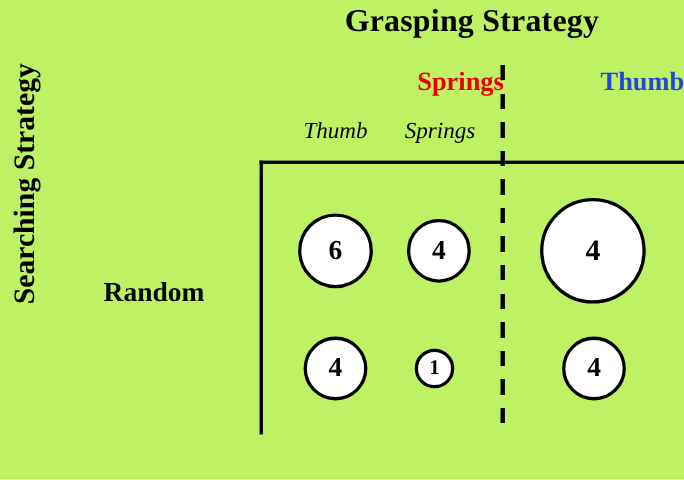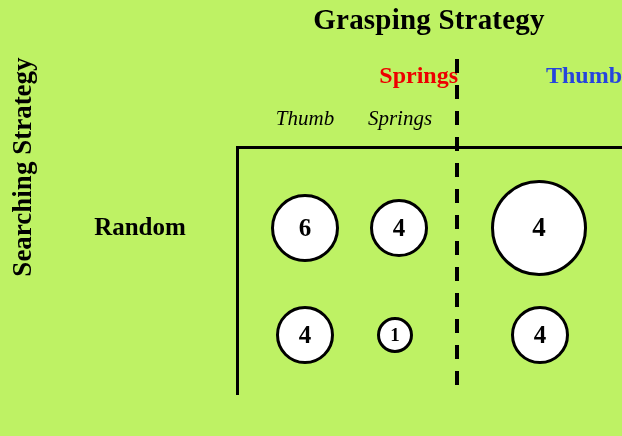--- a/index.html
+++ b/index.html
@@ -82,20 +82,21 @@
   
   .row-label {
     position: absolute;
     left: 48px;
     width: 184px;
     text-align: center;
     font-size: 25px;
     font-weight: bold;
     white-space: nowrap;
     line-height: 29px;
+    margin-top: 40px;
   }
   #row-label-random { top: 212px; }
   #row-label-systematic { top: 321px; }
 
   
   #axis-top-line {
     position: absolute;
     left: 236px;
     top: 146px;
     width: 386px;

